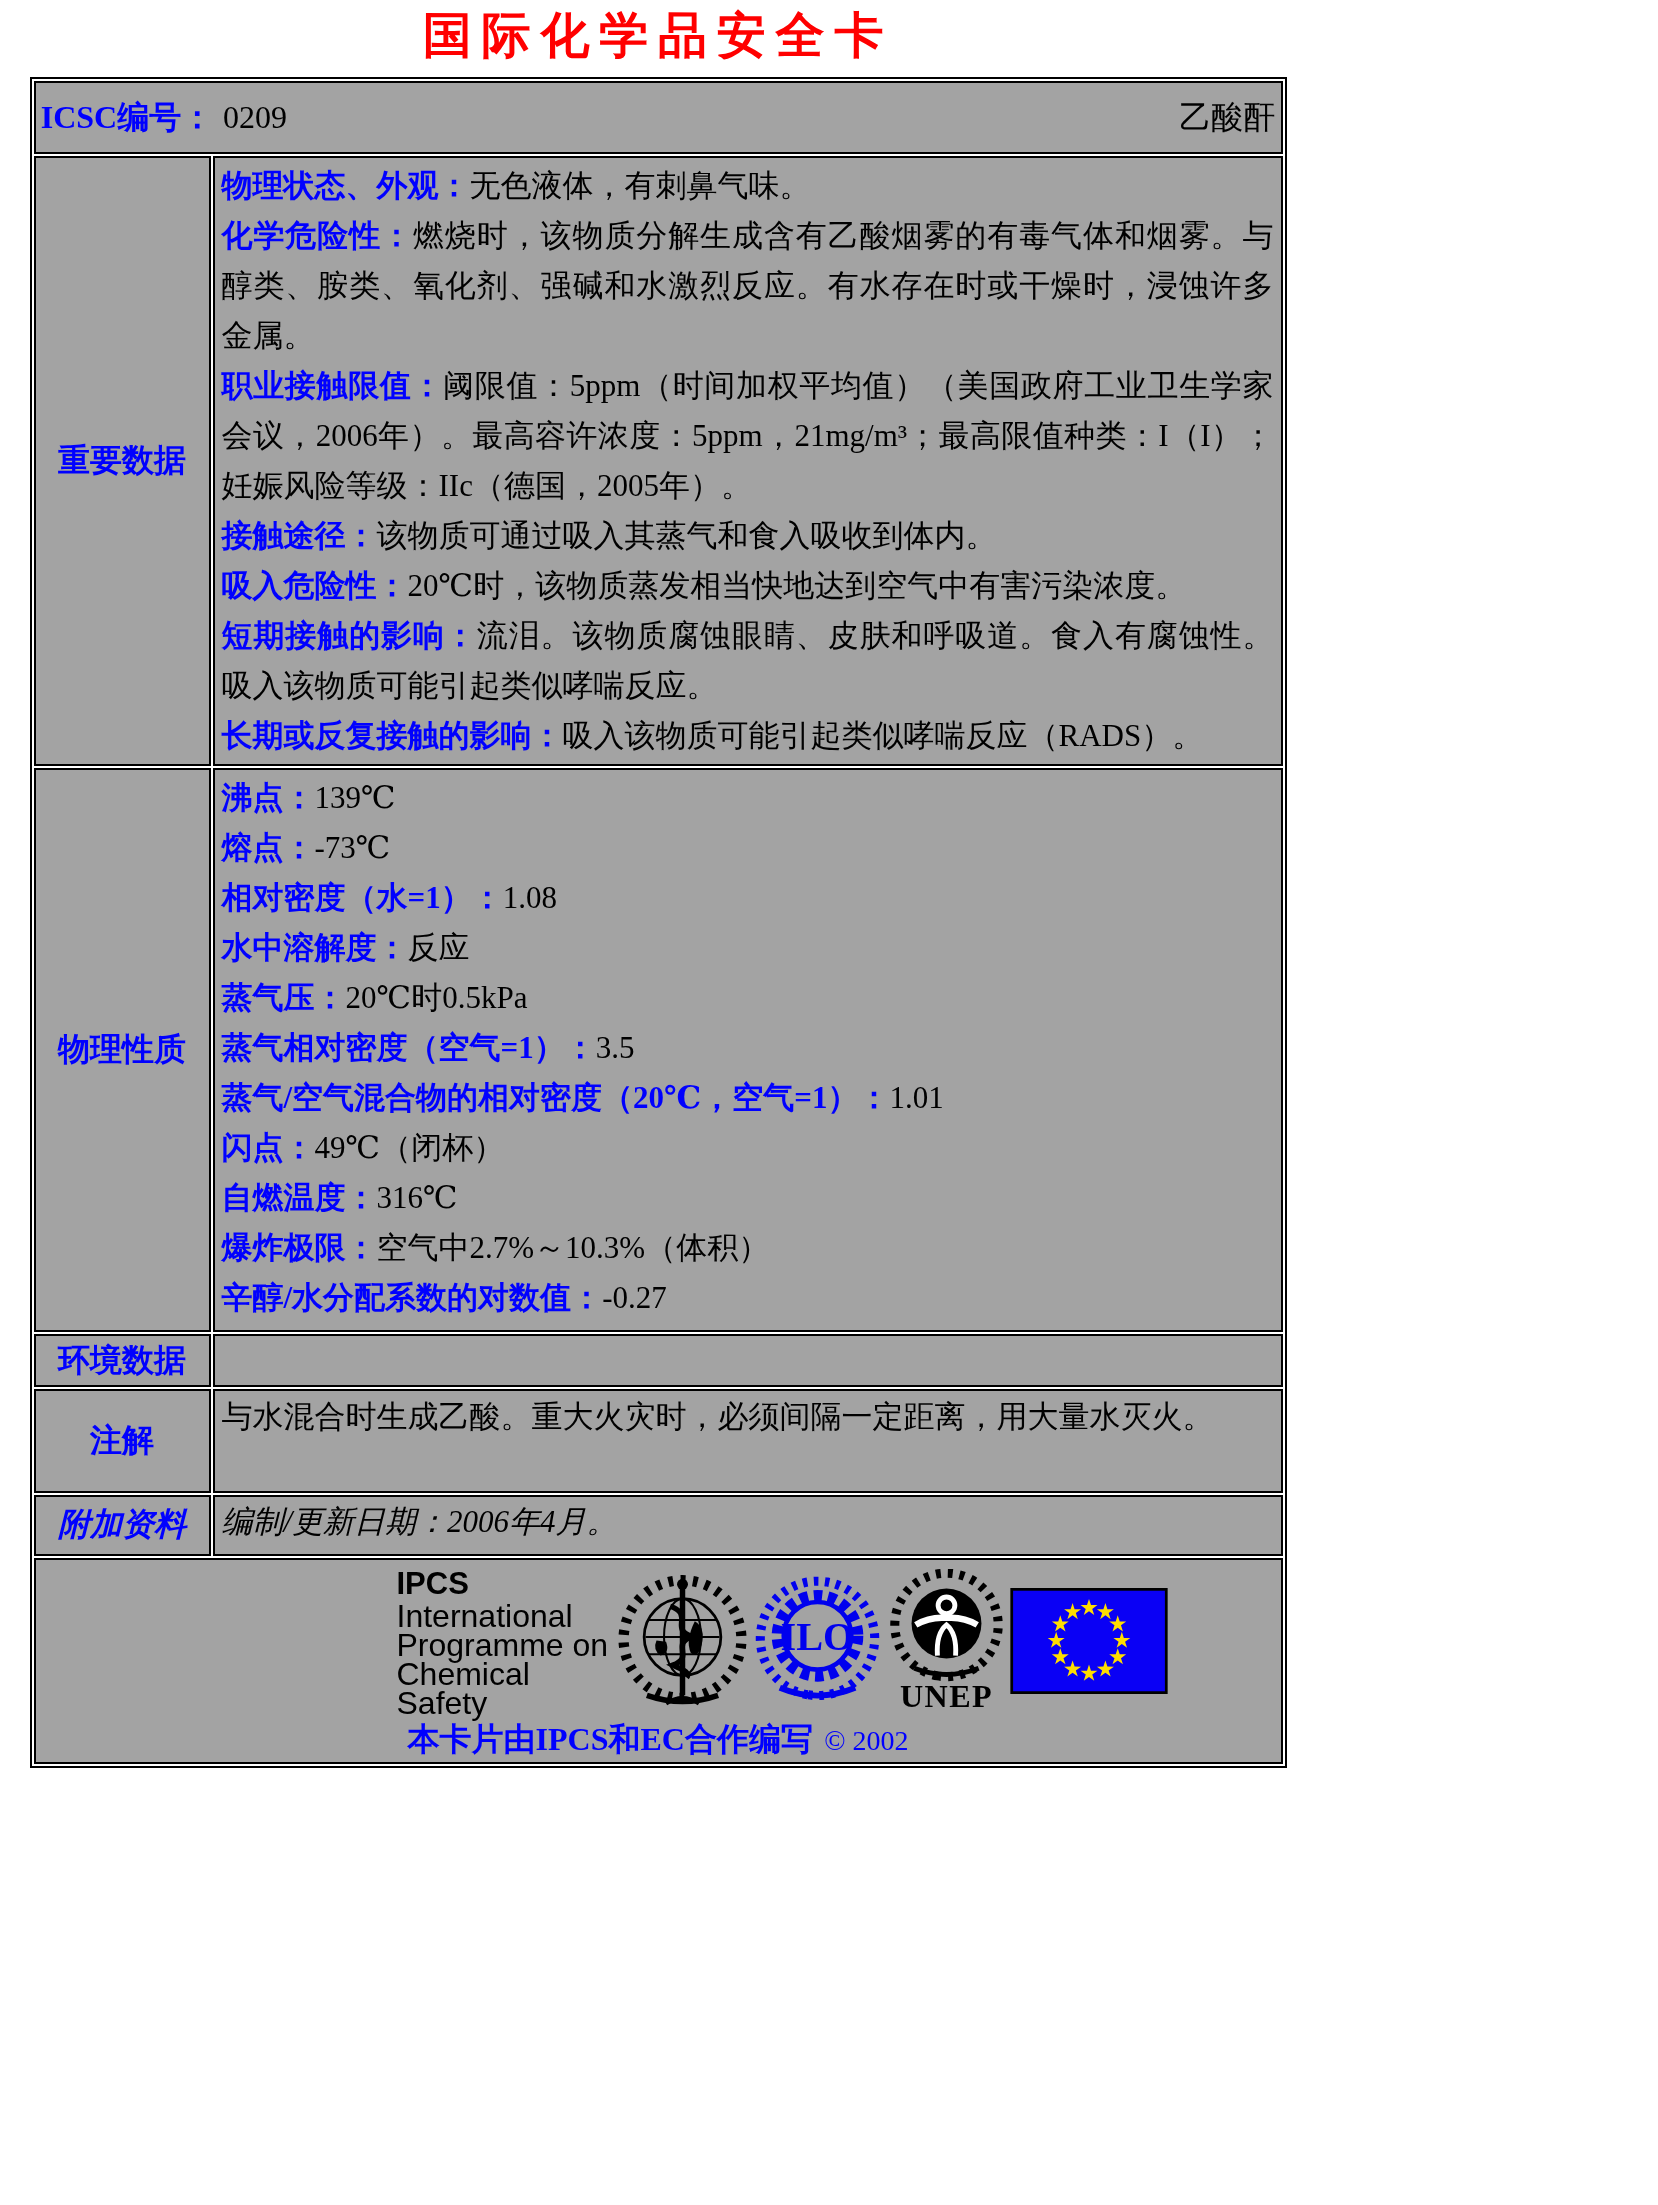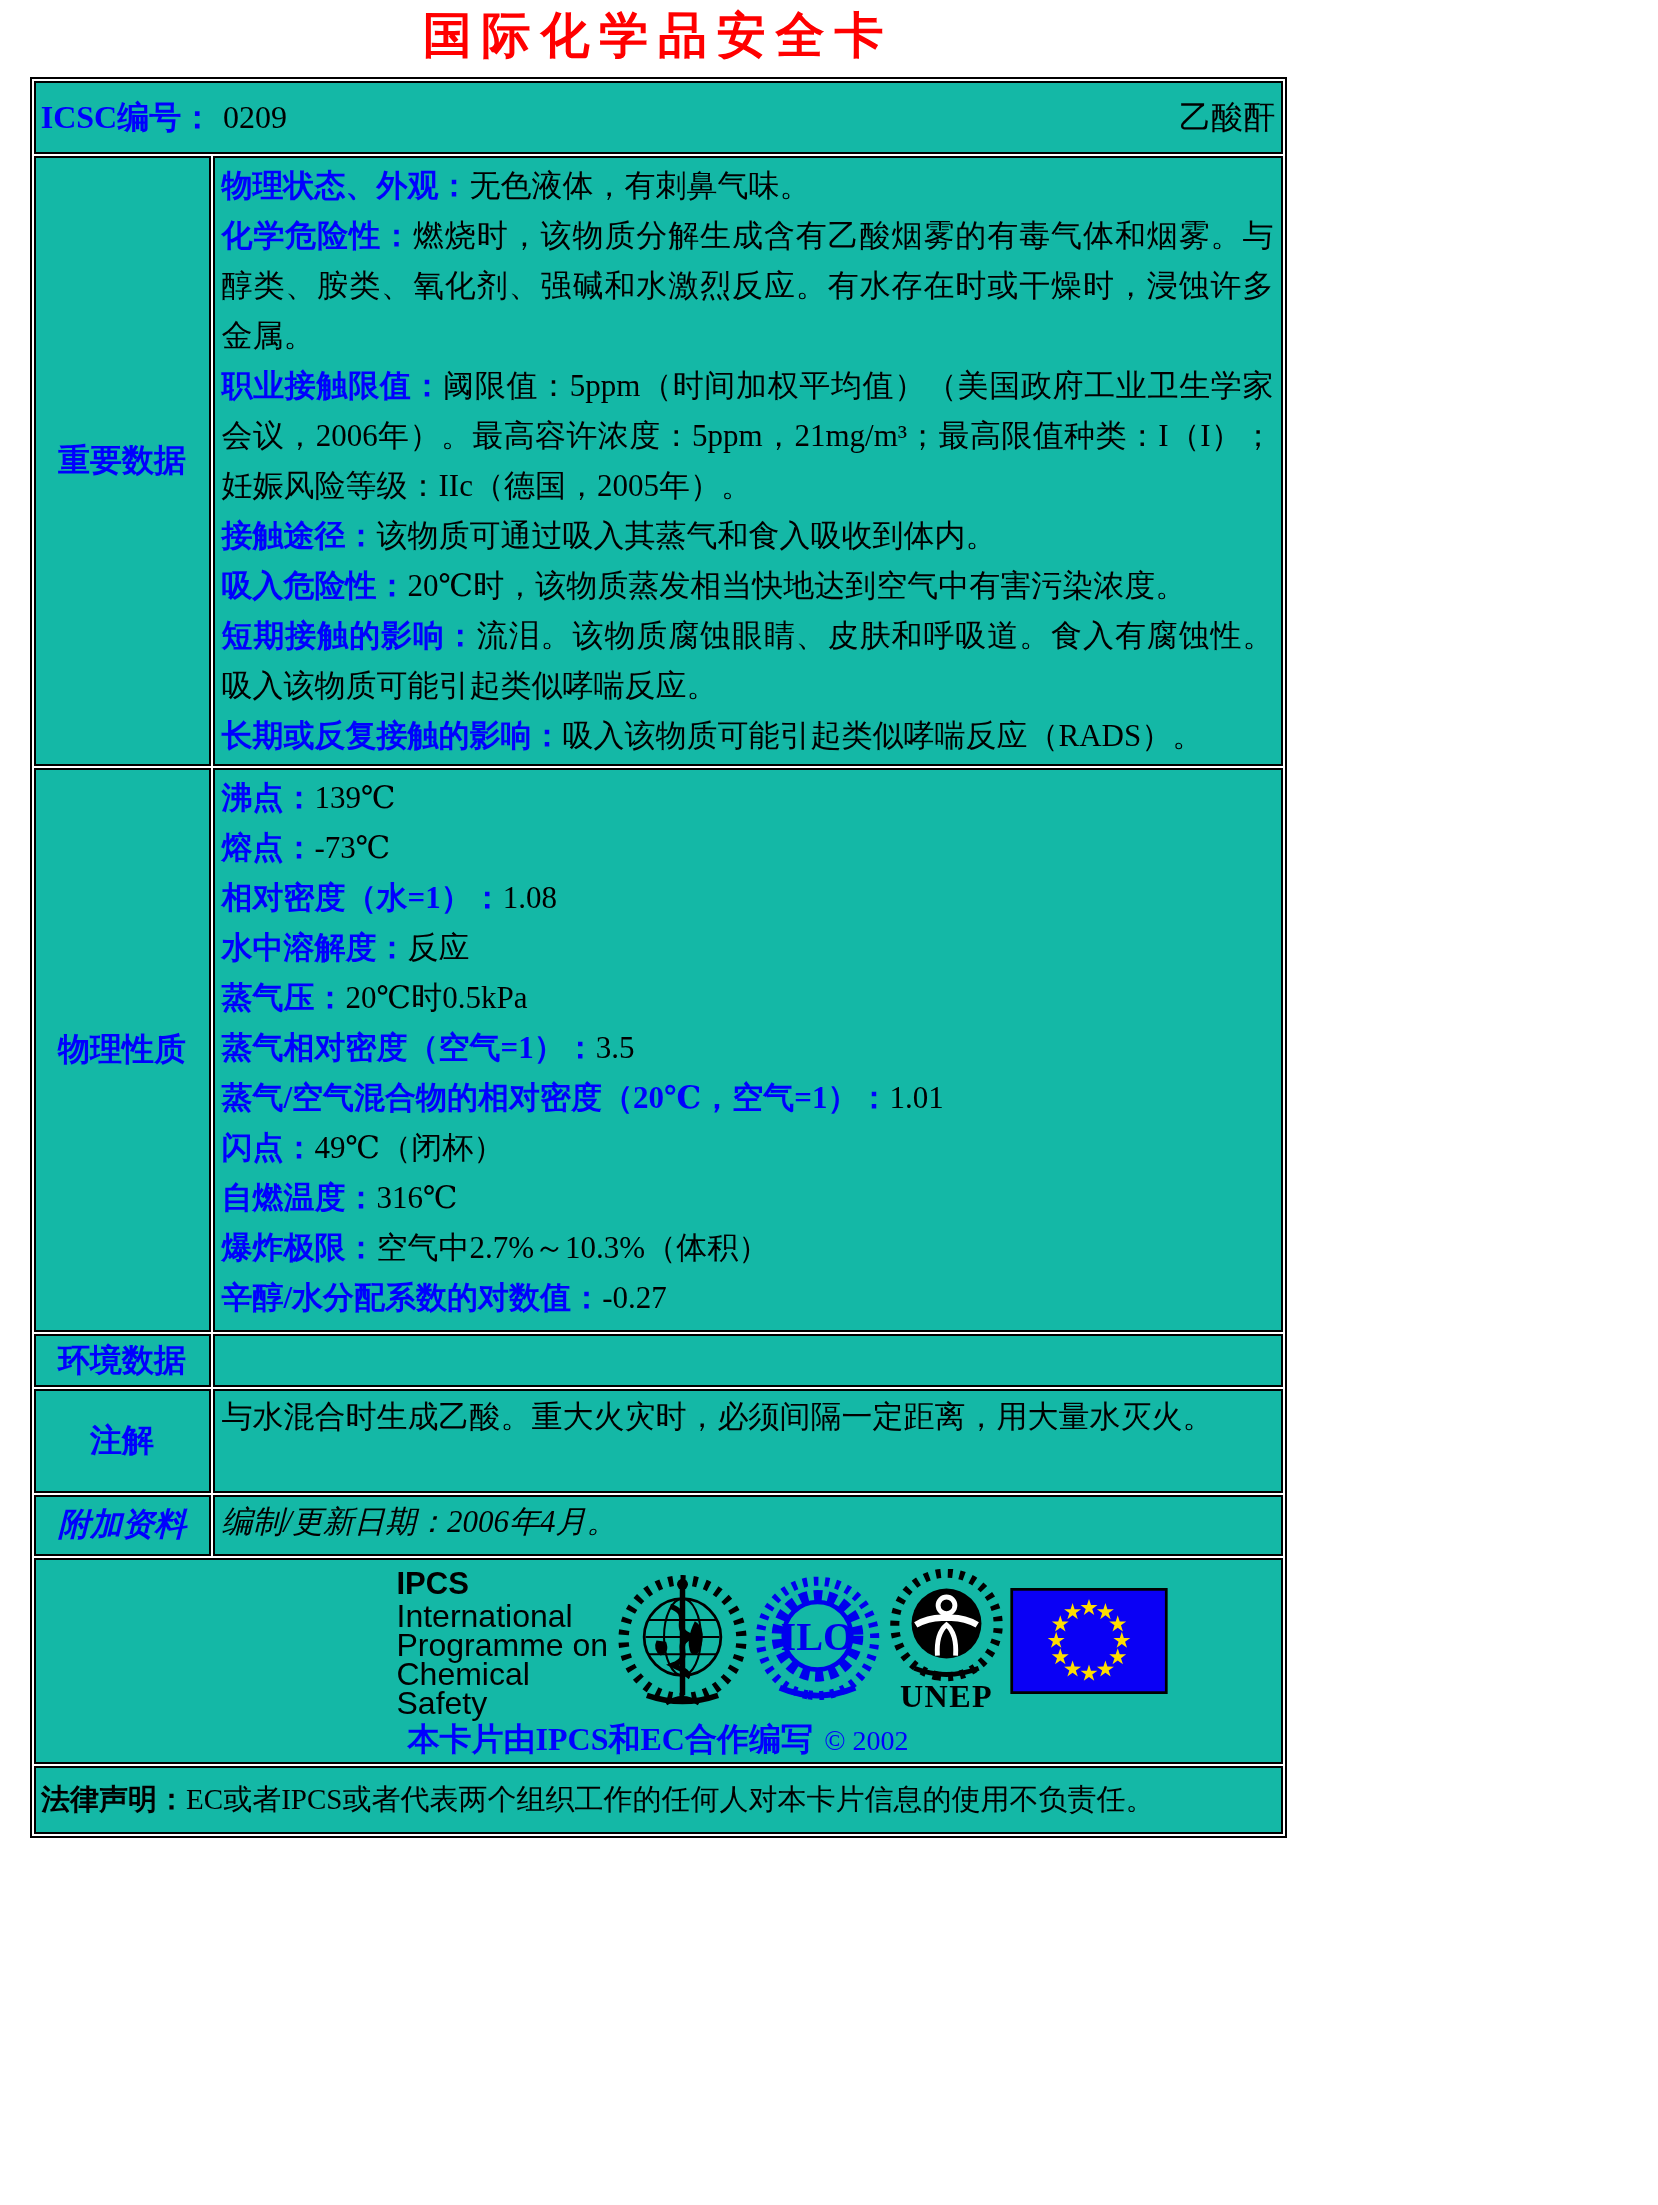--- a/index.html
+++ b/index.html
@@ -18,21 +18,21 @@
 
   table.card{
     width:1257px;
     margin:8.4px auto 0 auto;
     border:2.8px solid #000;
     border-collapse:separate;
     border-spacing:2.1px;
     table-layout:fixed;
     background:#fff;
   }
-  table.card td{border:2.1px solid #000;background:#14b8a6;overflow:hidden;margin-left:26px;}
+  table.card td{border:2.1px solid #000;background:#a3a3a3;overflow:hidden;margin-left:26px;}
 
   col.c1{width:177px;}
 
   
   .head-flex{display:flex;justify-content:space-between;align-items:center;height:67px;padding:0 4.2px;font-size:32px;}
   .head-left{white-space:nowrap;}
   .blue-label{color:#0000ff;font-weight:bold;}
   .head-num{margin-left:9.8px;color:#000;}
   .head-right{color:#000;}
 
@@ -224,22 +224,17 @@
             </svg>
           </div>
         </div>
 
         <div class="credit-line">
           <span class="credit-main">本卡片由IPCS和EC合作编写</span><span class="credit-copy">© 2002</span>
         </div>
       </td>
     </tr>
 
-    <tr class="r-legal">
-      <td colspan="2">
-        <span class="legal-lbl">法律声明：</span><span class="legal-txt">EC或者IPCS或者代表两个组织工作的任何人对本卡片信息的使用不负责任。</span>
-      </td>
-    </tr>
 
   </tbody>
     </table>
 </div>
 
 
 </body></html>

